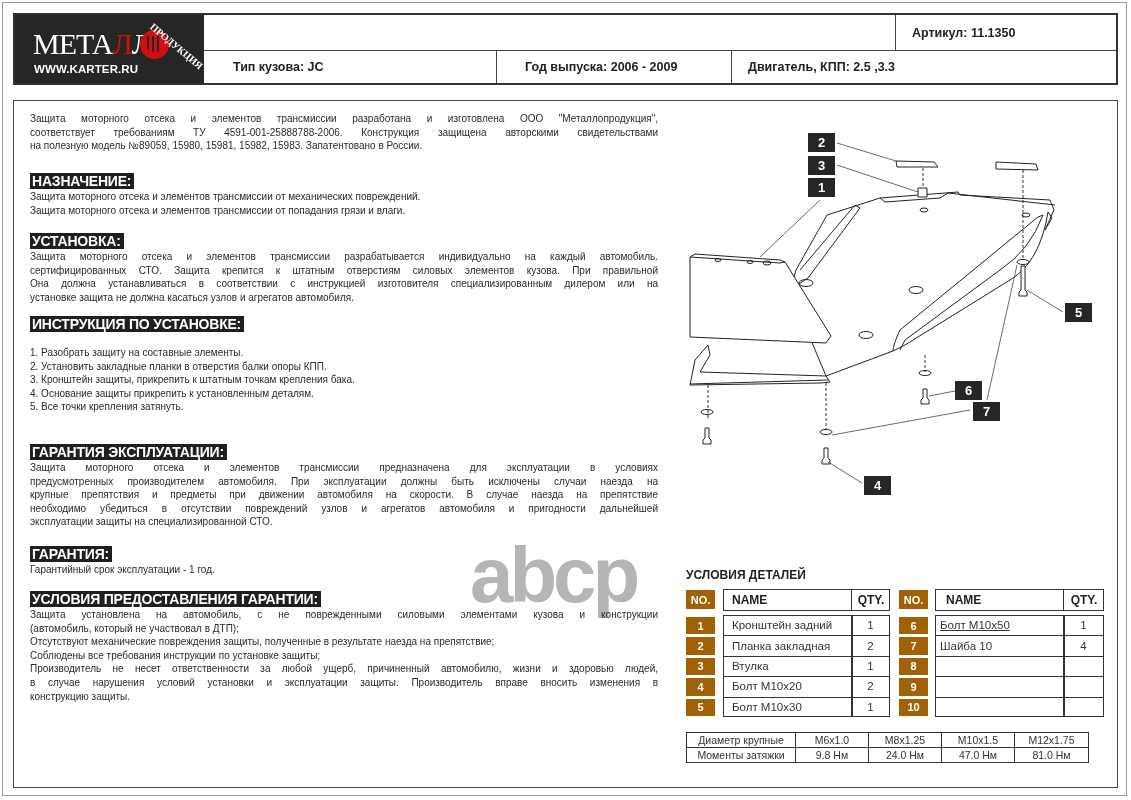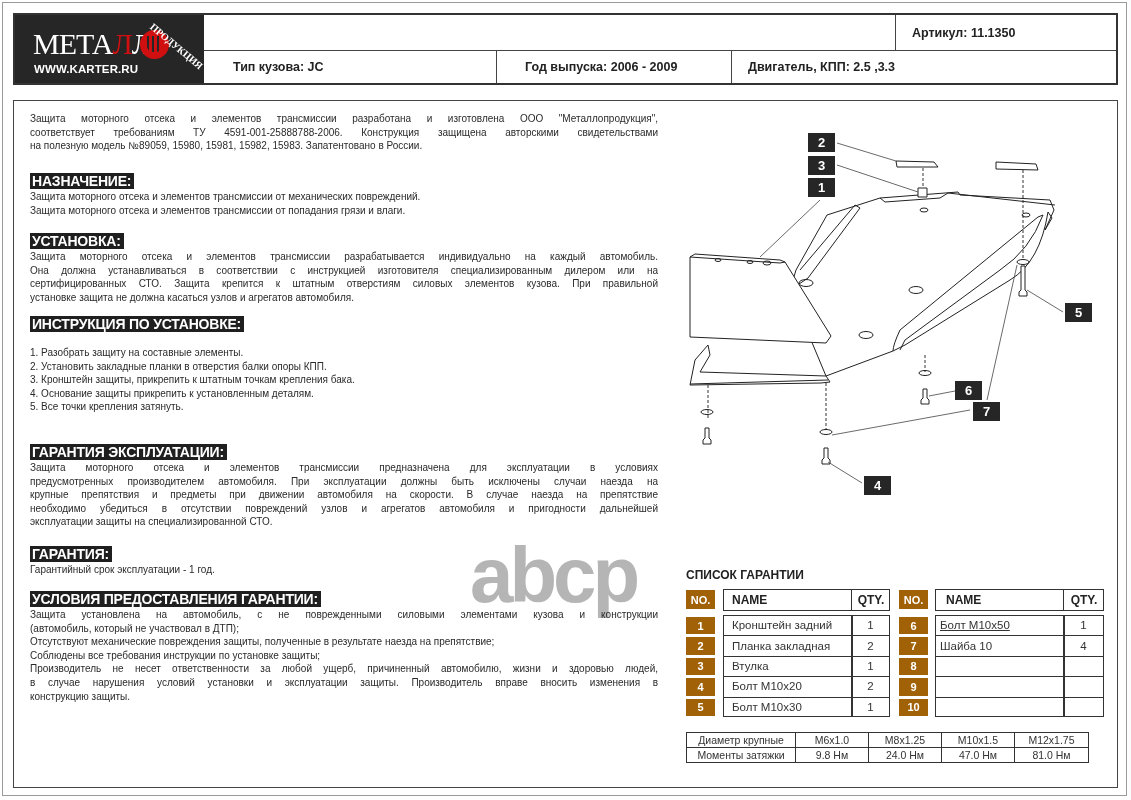--- a/index.html
+++ b/index.html
@@ -70,22 +70,22 @@
   <div class="text-col" style="position:static;">
     <span class="para-line">Защита моторного отсека и элементов трансмиссии от механических повреждений.</span>
     <span class="para-line">Защита моторного отсека и элементов трансмиссии от попадания грязи и влаги.</span>
   </div>
 </div>
 
 <div class="block" style="top:232px;">
   <span class="sec-title">УСТАНОВКА:</span>
   <div class="text-col" style="position:static;">
     <span class="justify-line">Защита моторного отсека и элементов трансмиссии разрабатывается индивидуально на каждый автомобиль.</span>
+    <span class="justify-line">сертифицированных СТО. Защита крепится к штатным отверстиям силовых элементов кузова. При правильной</span>
     <span class="justify-line">Она должна устанавливаться в соответствии с инструкцией изготовителя специализированным дилером или на</span>
-    <span class="justify-line">сертифицированных СТО. Защита крепится к штатным отверстиям силовых элементов кузова. При правильной</span>
     <span class="para-line">установке защита не должна касаться узлов и агрегатов автомобиля.</span>
   </div>
 </div>
 
 <div class="block" style="top:315px;">
   <span class="sec-title">ИНСТРУКЦИЯ ПО УСТАНОВКЕ:</span>
   <div class="text-col" style="position:static; margin-top:13px;">
     <span class="para-line">1. Разобрать защиту на составные элементы.</span>
     <span class="para-line">2. Установить закладные планки в отверстия балки опоры КПП.</span>
     <span class="para-line">3. Кронштейн защиты, прикрепить к штатным точкам крепления бака.</span>
@@ -185,21 +185,21 @@
 </svg>
 
 <div class="callout" style="left:808px; top:133px;">2</div>
 <div class="callout" style="left:808px; top:156px;">3</div>
 <div class="callout" style="left:808px; top:178px;">1</div>
 <div class="callout" style="left:1065px; top:303px;">5</div>
 <div class="callout" style="left:955px; top:381px;">6</div>
 <div class="callout" style="left:973px; top:402px;">7</div>
 <div class="callout" style="left:864px; top:476px;">4</div>
 
-<div class="parts-title">СПИСОК ГАРАНТИИ</div>
+<div class="parts-title">УСЛОВИЯ ДЕТАЛЕЙ</div>
 
 <div>
   <div class="pno" style="left:686px; top:590px; width:29px; height:19px;">NO.</div>
   <div class="pbox" style="left:723px; top:589px; width:167px; height:22px;"></div>
   <div class="pcell phead" style="left:732px; top:589px; width:118px; height:22px;">NAME</div>
   <div class="pcell phead" style="left:851px; top:589px; width:39px; height:22px; justify-content:center; border-left:1.5px solid #333;">QTY.</div>
 
   <div class="pbox" style="left:723px; top:615px; width:167px; height:102px;"></div>
   <div style="position:absolute; left:851px; top:615px; width:1.5px; height:102px; background:#333;"></div>
 </div>

